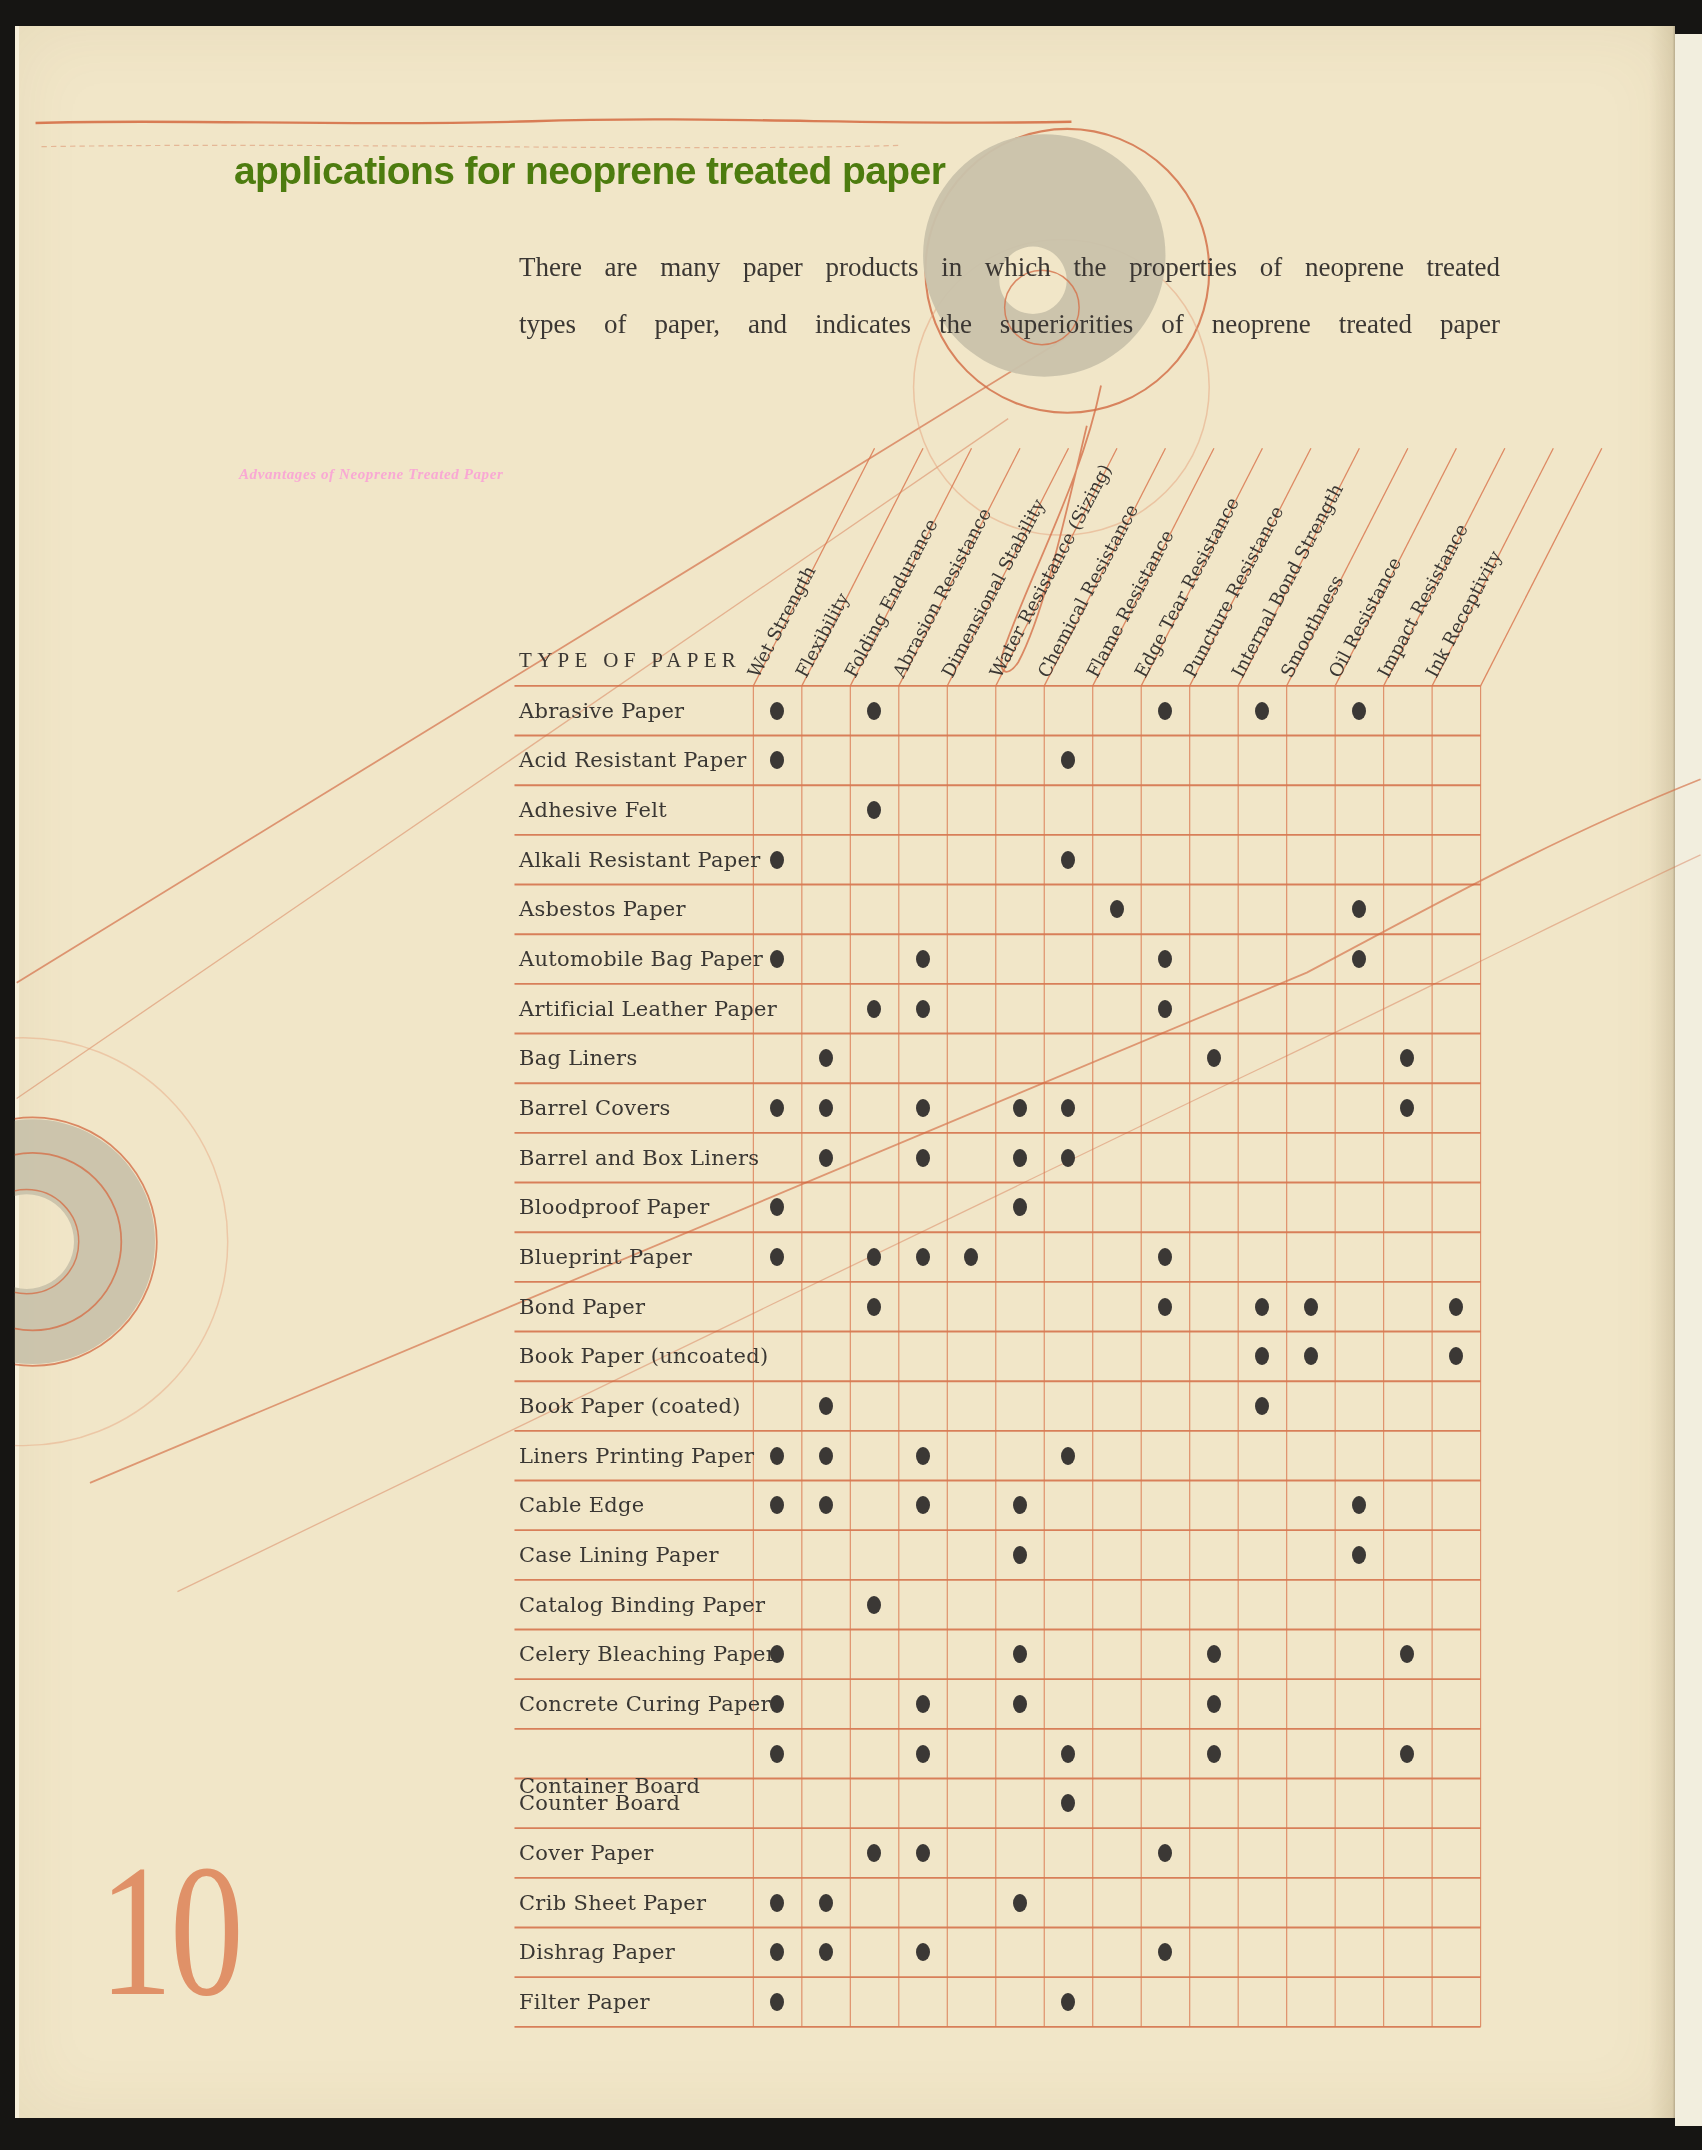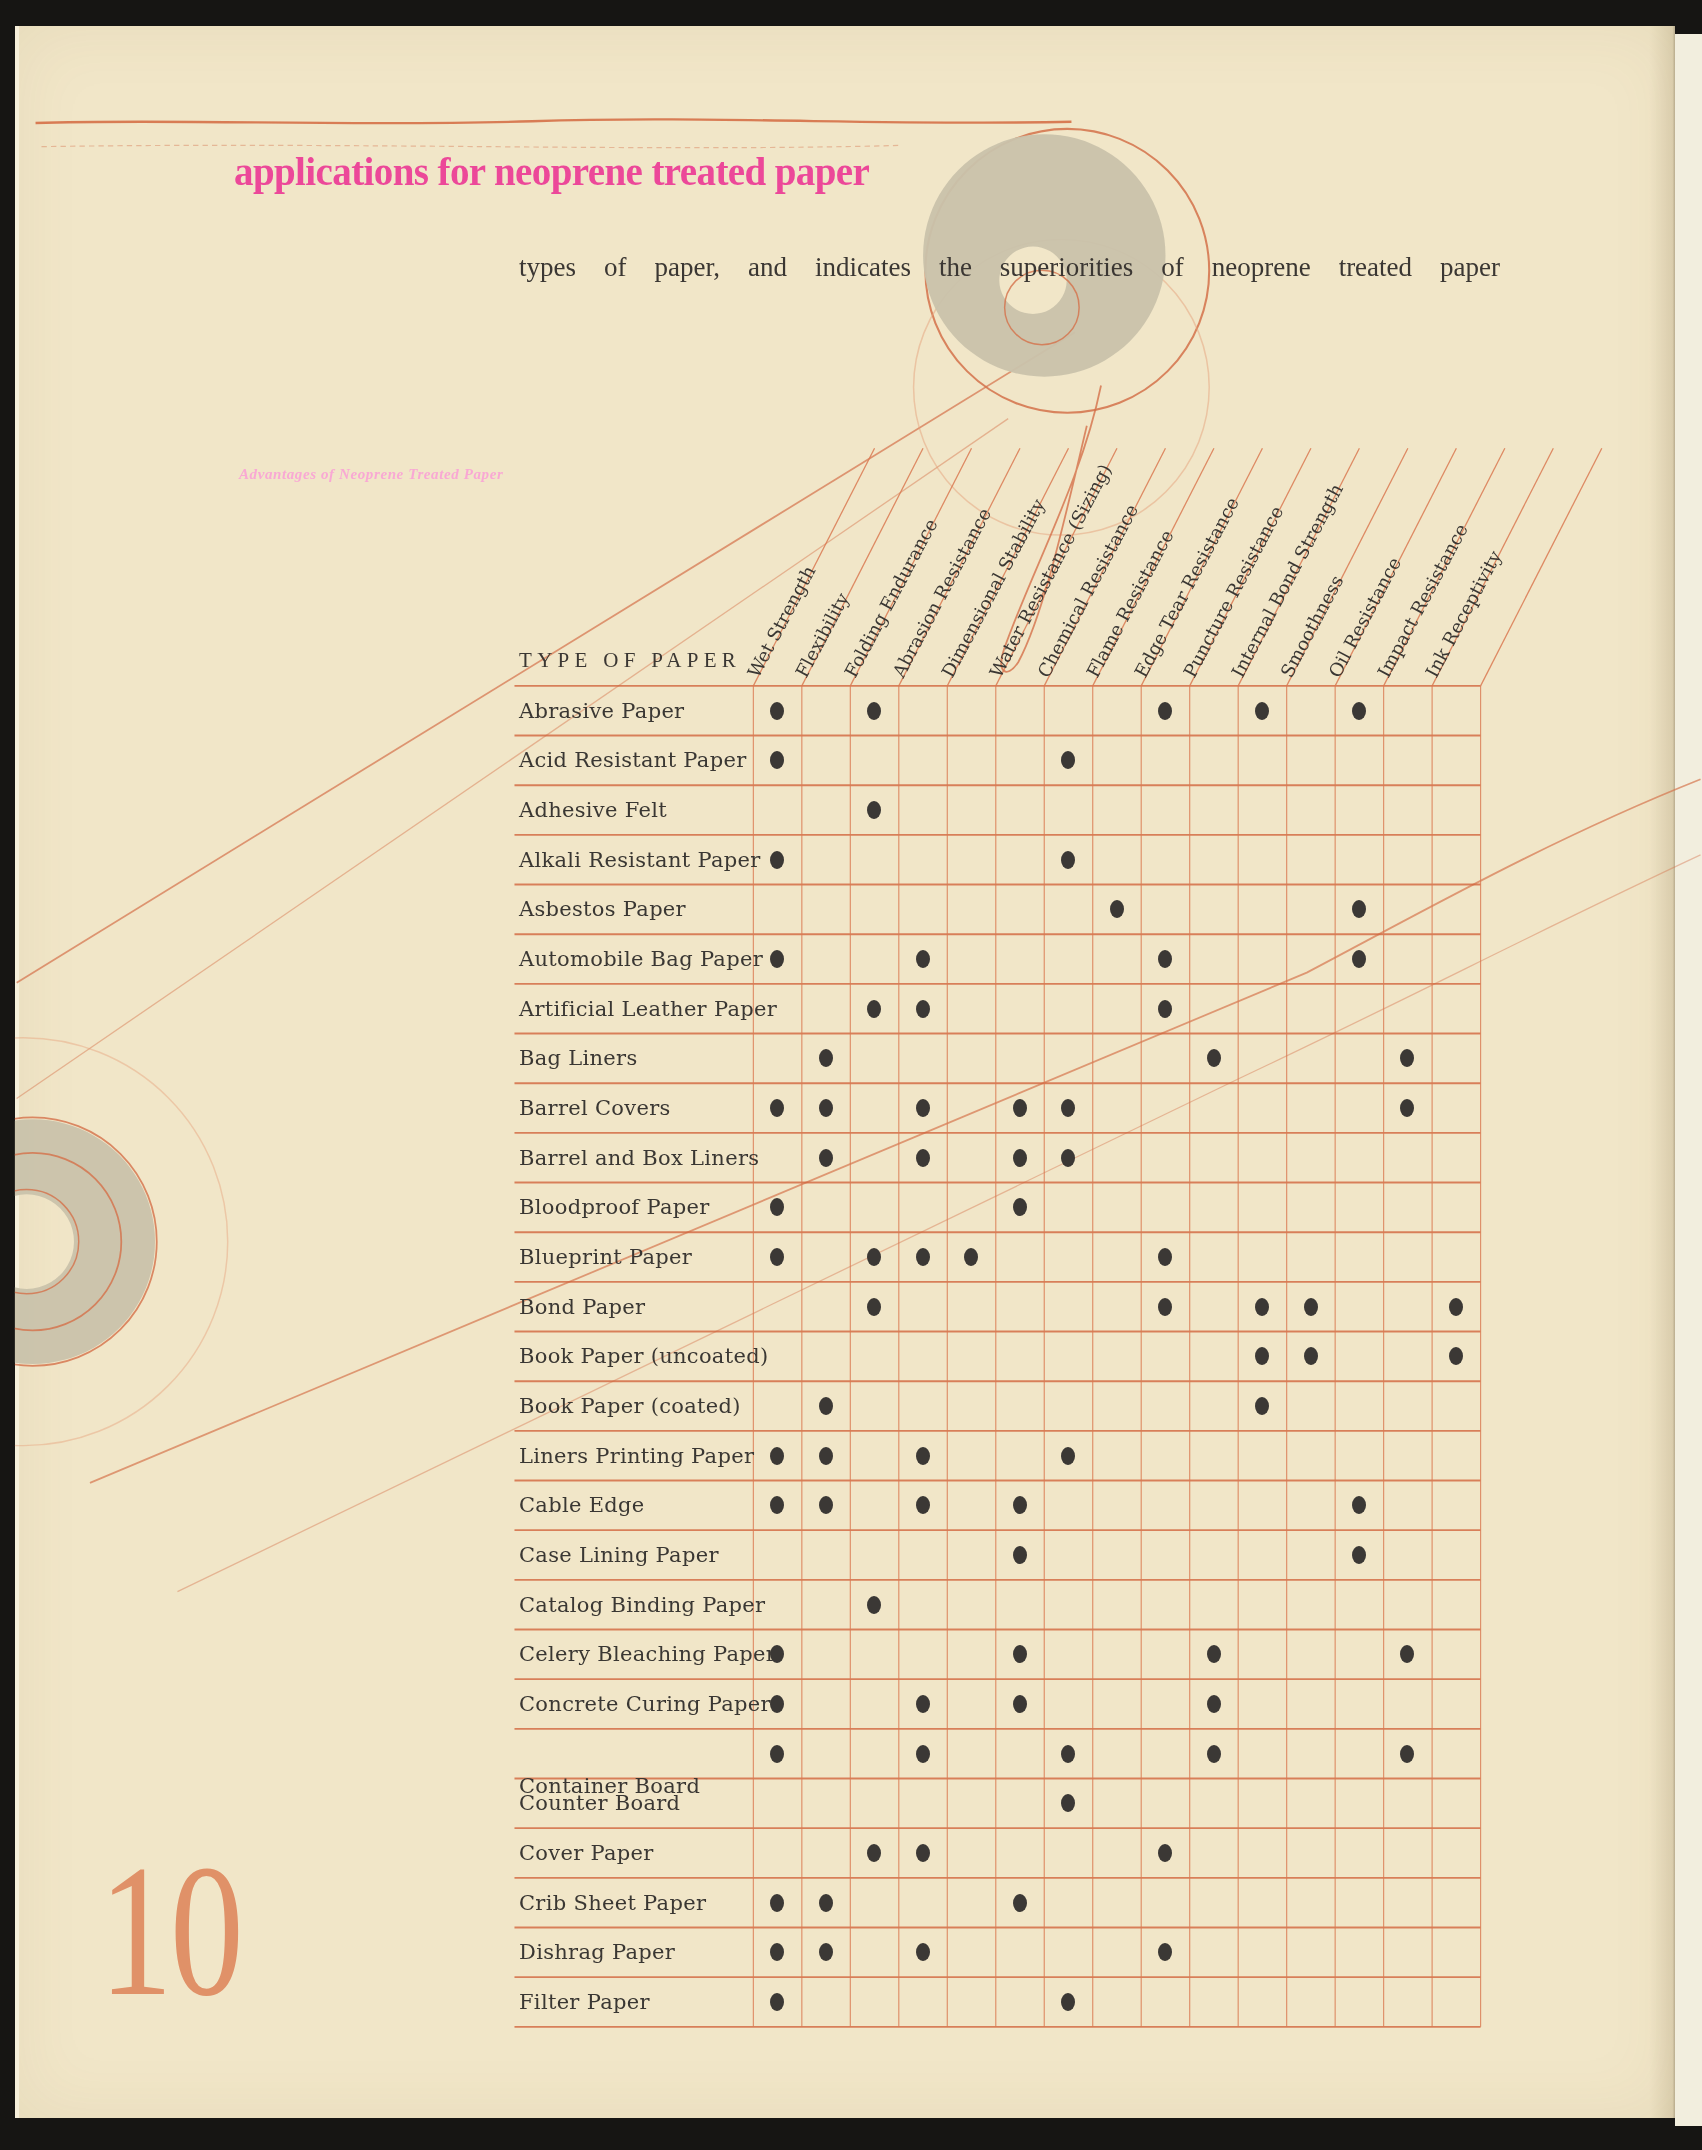--- a/index.html
+++ b/index.html
@@ -7,22 +7,22 @@
         font-family:"Liberation Serif",serif;}
   
   .page{position:absolute;left:15px;top:26px;width:1660px;height:2092px;background:#f1e6c8;
         box-shadow:inset 0 0 71px rgba(120,90,40,.08);}
   .page-edge-highlight{position:absolute;left:15px;top:26px;width:3.5px;height:2092px;background:#fbf6e6;opacity:.7;}
   .page2{position:absolute;left:1675px;top:34px;width:28px;height:2092px;background:#f2eede;}
   .crease{position:absolute;left:1649px;top:26px;width:26px;height:2092px;
           background:linear-gradient(to right,rgba(255,255,255,0),rgba(140,120,80,.18) 90%,rgba(90,75,45,.35));}
   svg{position:absolute;left:0;top:0;}
   
-  .title{position:absolute;left:234px;top:149px;font-family:Liberation Serif, serif;font-weight:bold;
-         font-size:39px;letter-spacing:-0.6px;color:#ec4899;white-space:nowrap;}
+  .title{position:absolute;left:234px;top:149px;font-family:Liberation Sans, sans-serif;font-weight:bold;
+         font-size:39px;letter-spacing:-0.6px;color:#4d7c0f;white-space:nowrap;}
   .intro{position:absolute;left:519px;top:239px;width:981px;color:#3b3733;font-size:27px;}
   .intro .line{height:57px;line-height:57px;text-align:justify;text-align-last:justify;white-space:nowrap;}
   .intro .line.last{text-align-last:left;}
   .advantages{position:absolute;left:239px;top:466px;font-weight:bold;font-style:italic;
               font-size:15px;letter-spacing:0.6px;color:#f9a8d4;white-space:nowrap;}
   .corner-header{position:absolute;left:519px;top:648px;font-size:21px;letter-spacing:5.3px;
                  color:#3b3733;white-space:nowrap;font-family:"Liberation Serif",serif;}
   .row-label{position:absolute;left:519px;height:50px;line-height:51px;font-family:"DejaVu Serif",serif;
              font-size:21px;letter-spacing:0.3px;color:#3a3733;white-space:nowrap;}
   .col-header{position:absolute;height:22.5px;line-height:22.5px;font-family:"DejaVu Serif",serif;
@@ -132,20 +132,21 @@
       <line x1="2176" y1="1160" x2="2381" y2="758" stroke="#da7a52" stroke-width="2.2" opacity="0.85"></line>
       <line x1="2258" y1="1160" x2="2463" y2="758" stroke="#da7a52" stroke-width="2.2" opacity="0.85"></line>
       <line x1="2340" y1="1160" x2="2545" y2="758" stroke="#da7a52" stroke-width="2.2" opacity="0.85"></line>
       <line x1="2422" y1="1160" x2="2627" y2="758" stroke="#da7a52" stroke-width="2.2" opacity="0.85"></line>
       <line x1="2504" y1="1160" x2="2709" y2="758" stroke="#da7a52" stroke-width="2.2" opacity="0.85"></line>
     </svg>
 
   <div class="title">applications for neoprene treated paper</div>
 
   <div class="intro">
+    <div class="line">There are many paper products in which the properties of neoprene treated</div>
     <div class="line">types of paper, and indicates the superiorities of neoprene treated paper</div>
   </div>
 
   <div class="advantages">Advantages of Neoprene Treated Paper</div>
   <div class="corner-header">TYPE OF PAPER</div>
   <div id="table-content">
       <div class="col-header" style="left: 763px; top: 659px;">Wet Strength</div>
       <div class="col-header" style="left: 811px; top: 659px;">Flexibility</div>
       <div class="col-header" style="left: 860px; top: 659px;">Folding Endurance</div>
       <div class="col-header" style="left: 908px; top: 659px;">Abrasion Resistance</div>

